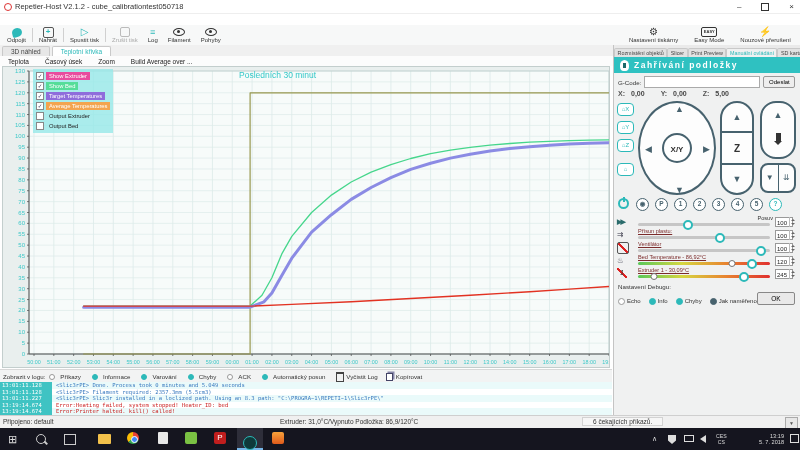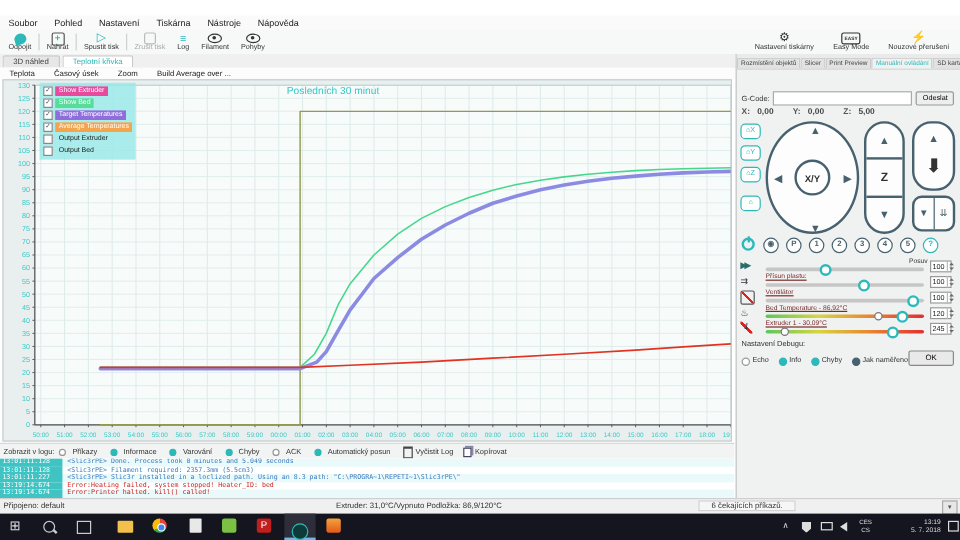--- a/index.html
+++ b/index.html
@@ -156,29 +156,30 @@
   .tray-spk{width:0;height:0;border-top:4px solid transparent;border-bottom:4px solid transparent;border-right:6px solid #ddd;margin-top:7px;}
   .tray-2l{font-size:5.2px;line-height:6px;text-align:center;margin-top:5px;}
   .tray-clock{font-size:5.6px;line-height:6.5px;text-align:right;margin-top:4.5px;}
   .tray-notif{width:9px;height:9px;border:1.2px solid #ddd;margin-top:6px;box-sizing:border-box;}
 </style>
 </head>
 <body>
 
 <div id="screen">
 
-
-  <div id="menubar">
-      <span class="menu-item">Soubor</span>
-      <span class="menu-item">Pohled</span>
-      <span class="menu-item">Nastavení</span>
-      <span class="menu-item">Tiskárna</span>
-      <span class="menu-item">Nástroje</span>
-      <span class="menu-item">Nápověda</span>
-    </div>
+  <div id="titlebar">
+    <span class="app-ico"></span>
+    <span class="title">Repetier-Host V2.1.2 - cube_calibrationtest050718</span>
+    <span class="winbtns">
+      <span>–</span>
+      <span class="maxbox"></span>
+      <span>×</span>
+    </span>
+  </div>
+
 
   <div id="toolbar">
     <div id="tb-left">
         <div class="tb-item">
           <span class="ticon">
             <span class="connect-icon"></span>
           </span>
           <span class="tlabel">Odpojit</span>
         </div>
         <span class="tb-sep"></span>
@@ -524,20 +525,24 @@
     </div>
 
   <div id="right-pane">
     <div id="rp-tabs">
         <span class="rtab">Rozmístění objektů</span>
         <span class="rtab">Slicer</span>
         <span class="rtab">Print Preview</span>
         <span class="rtab active">Manuální ovládání</span>
         <span class="rtab">SD karta</span>
       </div>
+    <div id="rp-header">
+      <span class="rp-hicon"></span>
+      <span class="htext">Zahřívání podložky</span>
+    </div>
     <div id="rp-gcode">
       <span class="lbl">G-Code:</span>
       <input id="gcode-input" style="">
       <button id="gcode-send">Odeslat</button>
     </div>
     <div id="rp-coords">
       <span>X:</span>
         <span class="val">0,00</span>
       <span>Y:</span>
         <span class="val">0,00</span>

